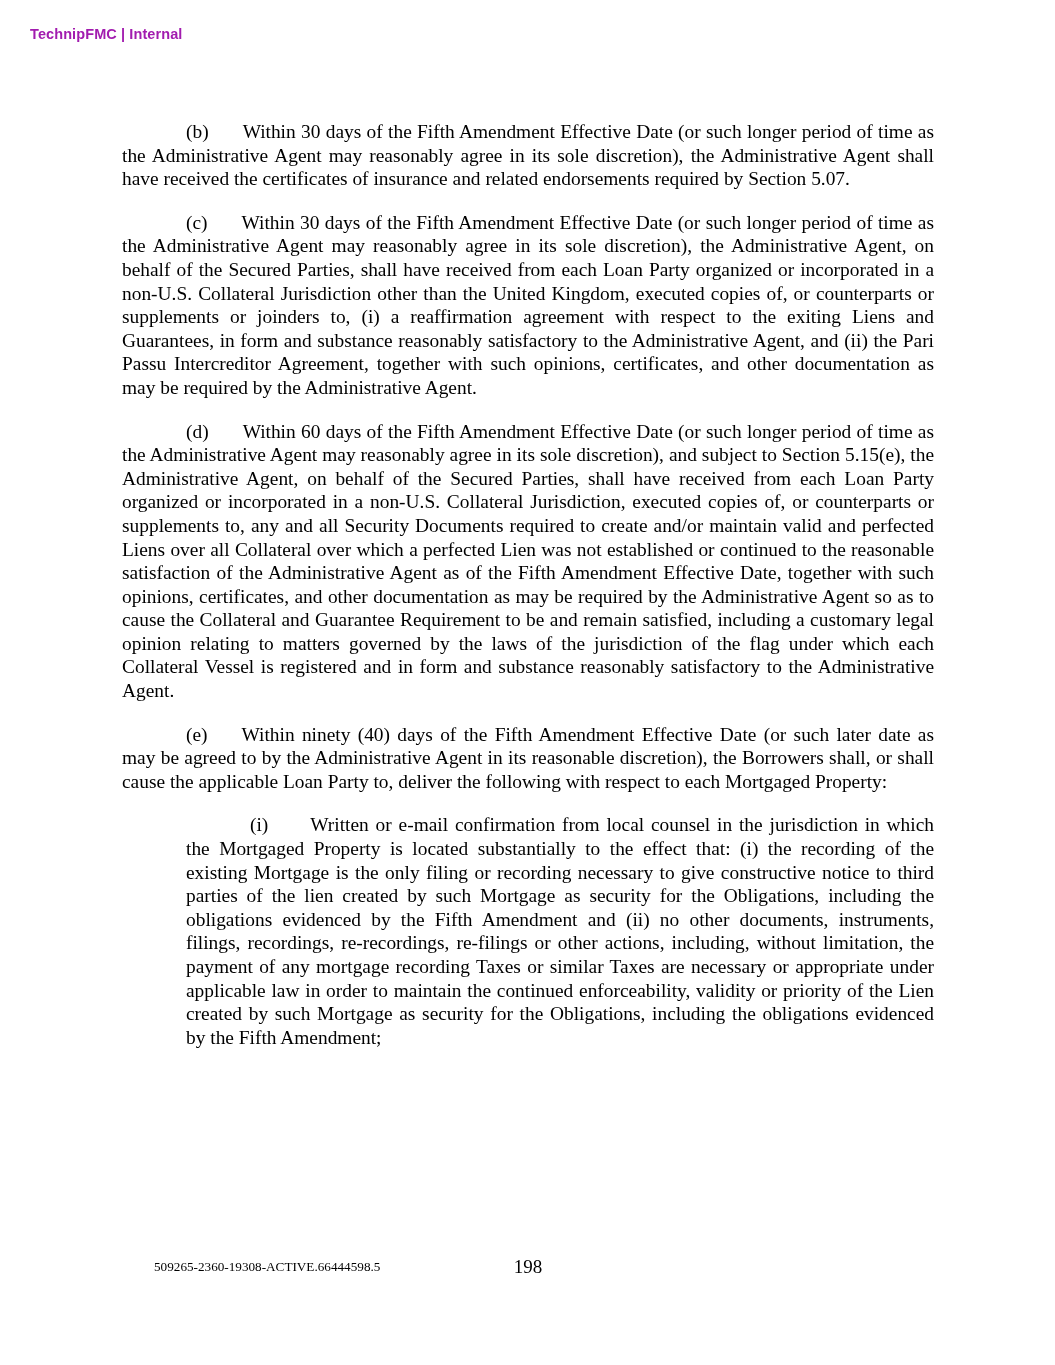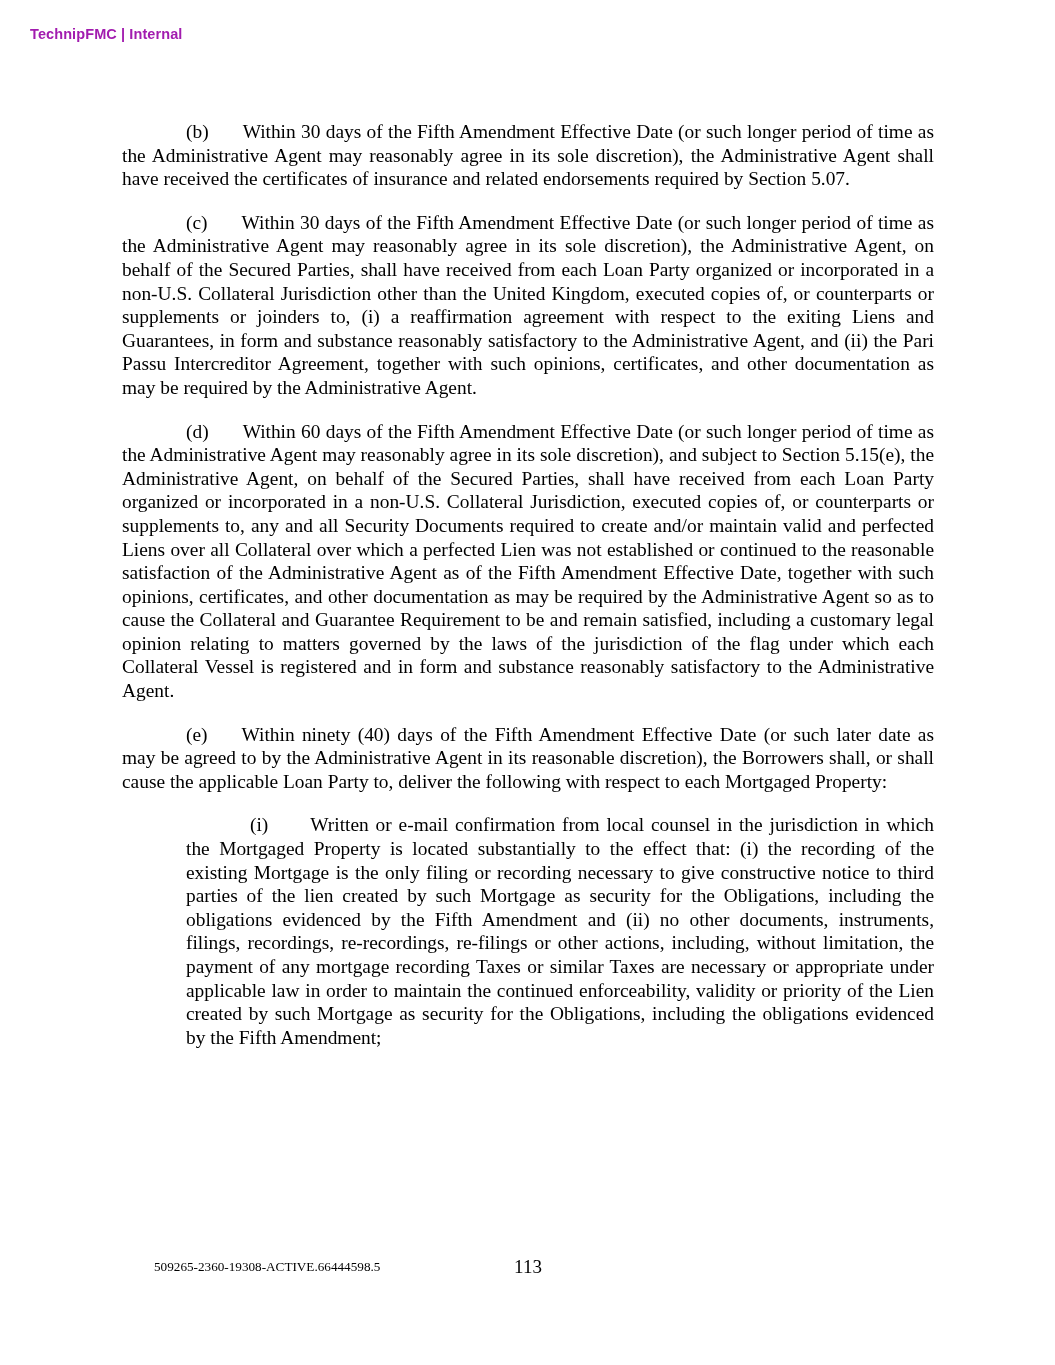--- a/index.html
+++ b/index.html
@@ -98,16 +98,16 @@
     <p class="para indent"><span>(d)</span><span class="lbl-gap"></span><span>Within 60 days of the Fifth Amendment Effective Date (or such longer period of time as the Administrative Agent may reasonably agree in its sole discretion), and subject to </span><span class="u">Section 5.15(e)</span><span>, the Administrative Agent, on behalf of the Secured Parties, shall have received from each Loan Party organized or incorporated in a non-U.S. Collateral Jurisdiction, executed copies of, or counterparts or supplements to, any and all Security Documents required to create and/or maintain valid and perfected Liens over all Collateral over which a perfected Lien was not established or continued to the reasonable satisfaction of the Administrative Agent as of the Fifth Amendment Effective Date, together with such opinions, certificates, and other documentation as may be required by the Administrative Agent so as to cause the Collateral and Guarantee Requirement to be and remain satisfied, including a customary legal opinion relating to matters governed by the laws of the jurisdiction of the flag under which each Collateral Vessel is registered and in form and substance reasonably satisfactory to the Administrative Agent.</span></p>
 
     <p class="para indent"><span>(e)</span><span class="lbl-gap"></span><span>Within ninety (40) days of the Fifth Amendment Effective Date (or such later date as may be agreed to by the Administrative Agent in its reasonable discretion), the Borrowers shall, or shall cause the applicable Loan Party to, deliver the following with respect to each Mortgaged Property:</span></p>
 
     <p class="para sub"><span>(i)</span><span class="lbl-gap-wide"></span><span>Written or e-mail confirmation from local counsel in the jurisdiction in which the Mortgaged Property is located substantially to the effect that: (i) the recording of the existing Mortgage is the only filing or recording necessary to give constructive notice to third parties of the lien created by such Mortgage as security for the Obligations, including the obligations evidenced by the Fifth Amendment and (ii) no other documents, instruments, filings, recordings, re-recordings, re-filings or other actions, including, without limitation, the payment of any mortgage recording Taxes or similar Taxes are necessary or appropriate under applicable law in order to maintain the continued enforceability, validity or priority of the Lien created by such Mortgage as security for the Obligations, including the obligations evidenced by the Fifth Amendment;</span></p>
 
   </div>
 
   <div class="footer">
     <div class="docid">509265-2360-19308-ACTIVE.66444598.5</div>
-    <div class="pageno">113</div>
+    <div class="pageno">198</div>
   </div>
 
 </div>
 
 </body></html>

